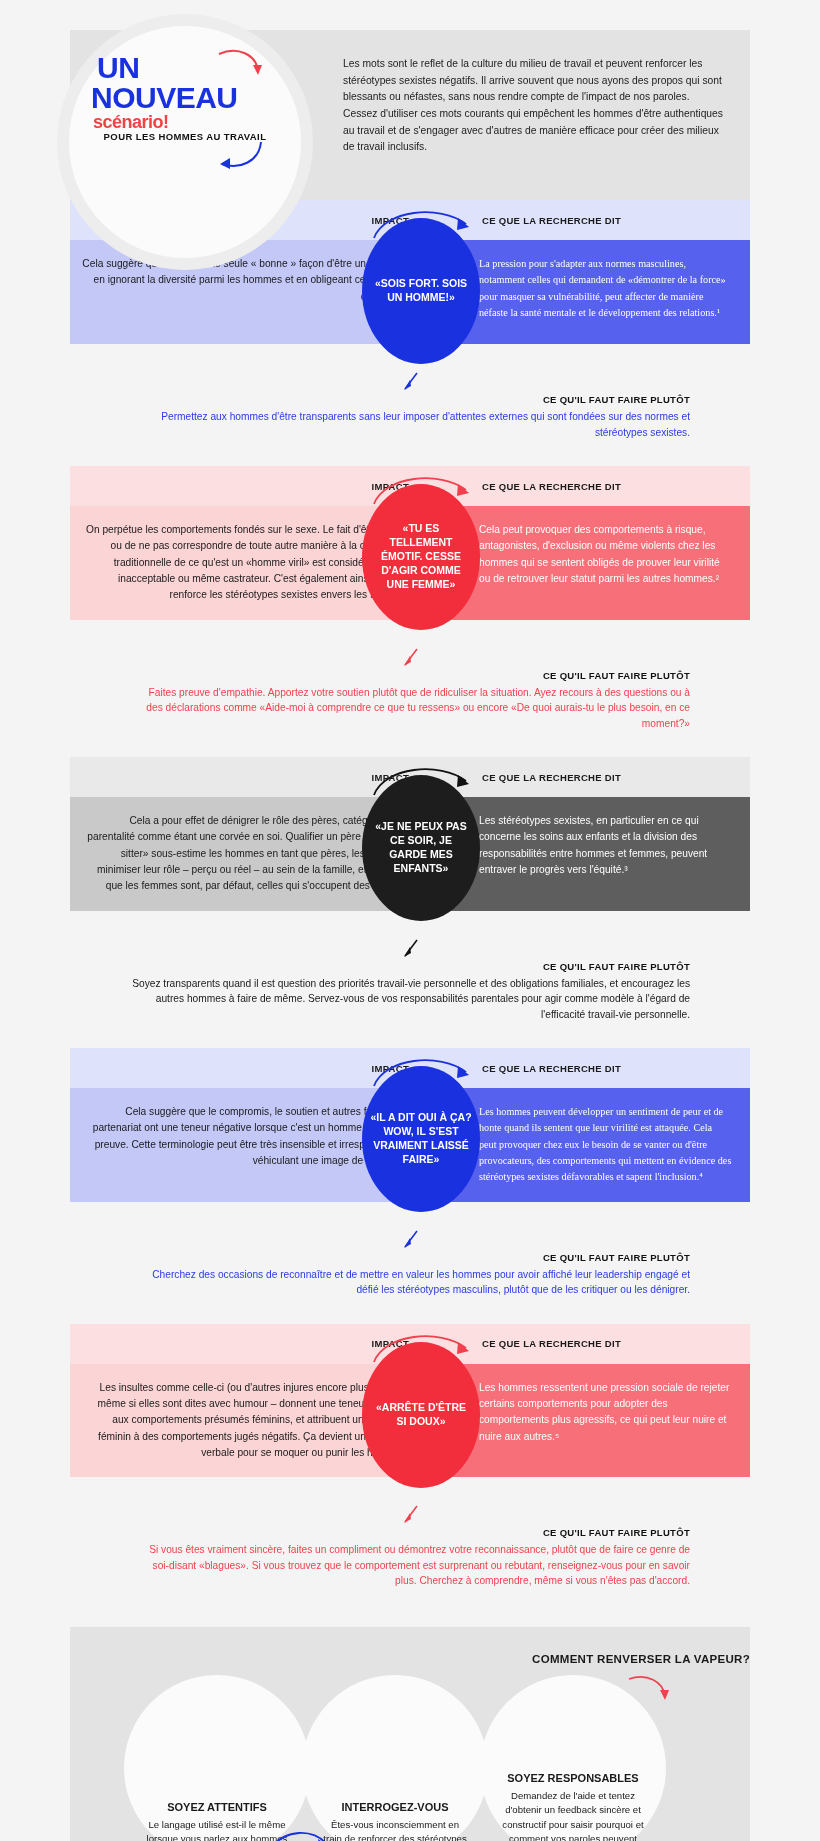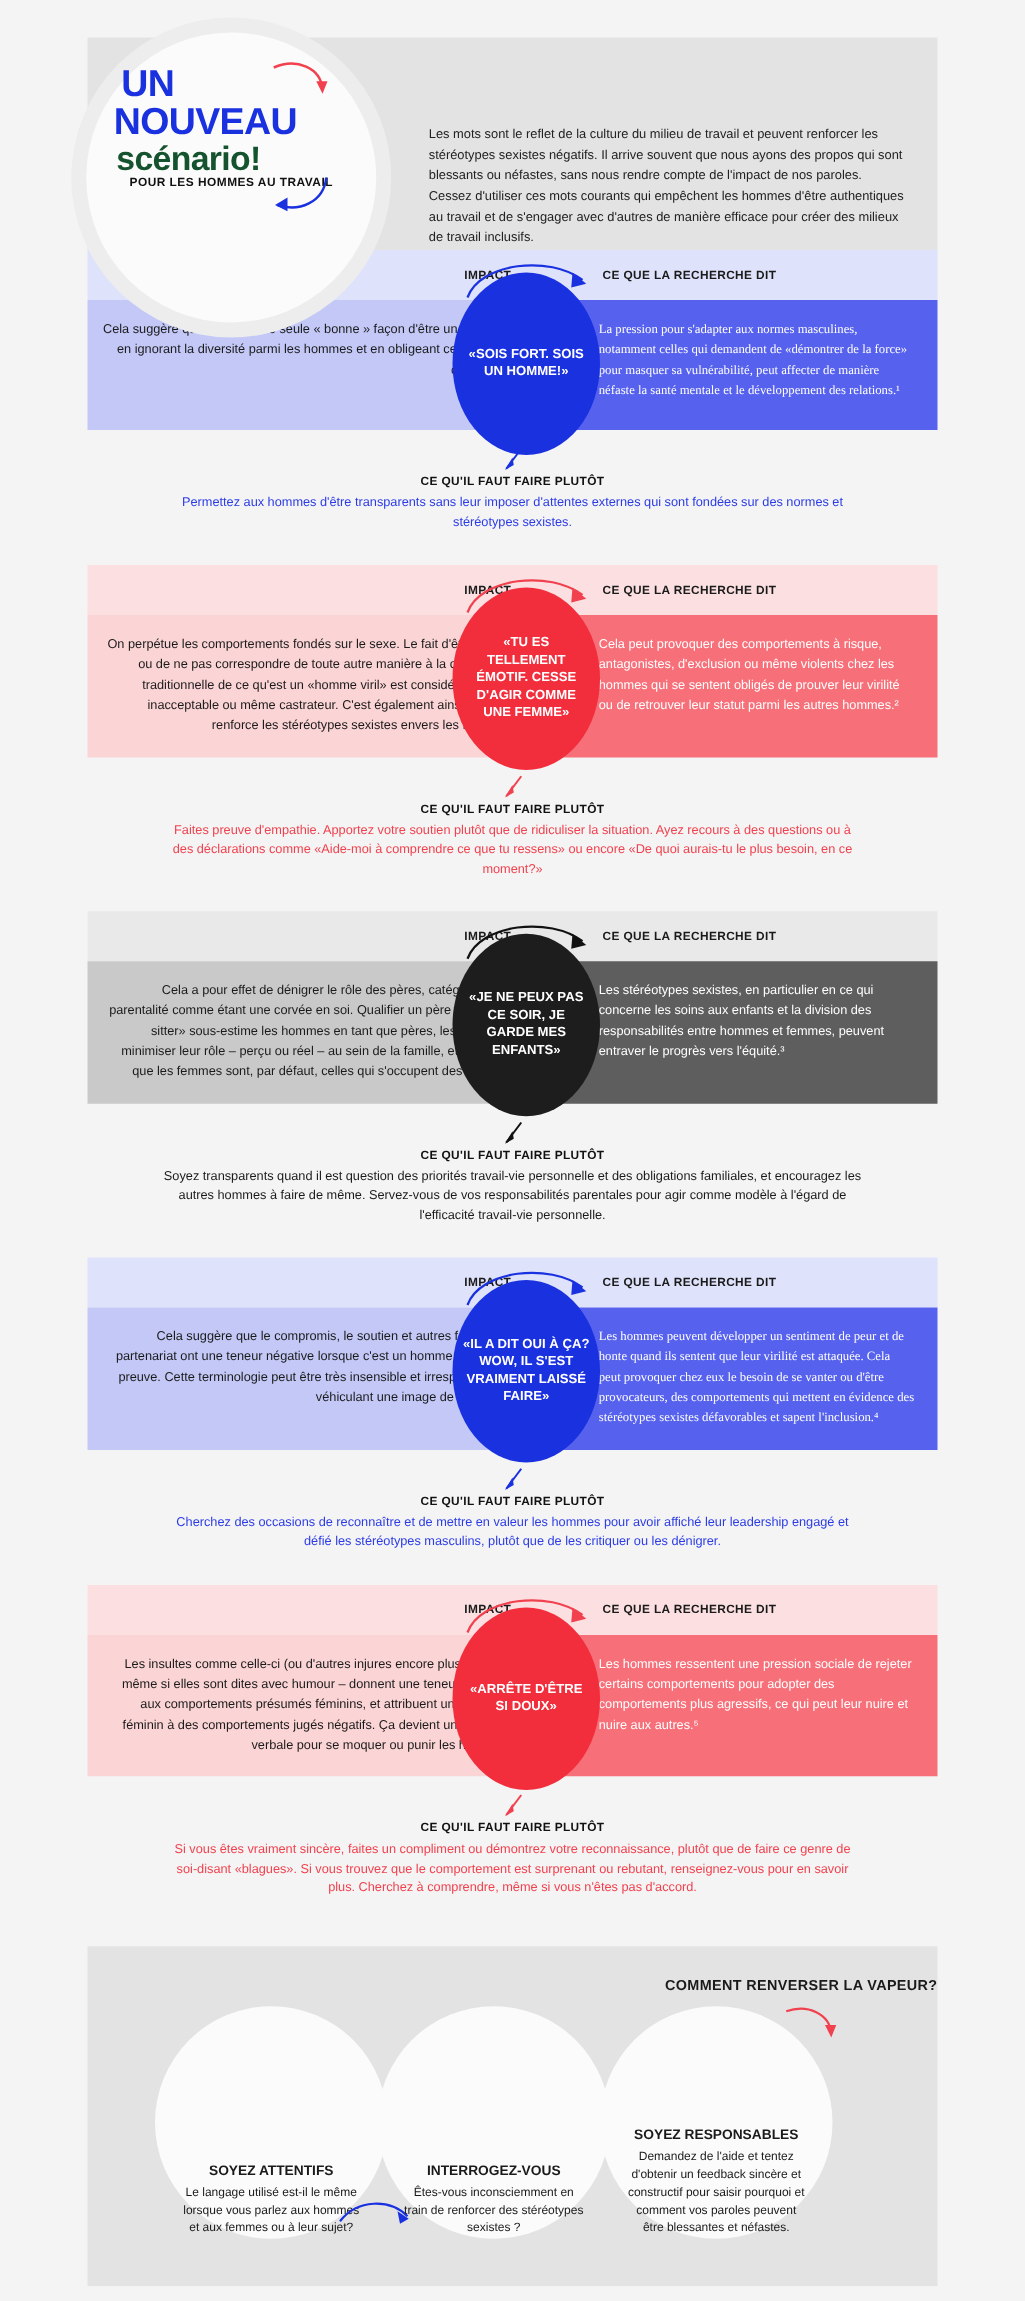--- a/index.html
+++ b/index.html
@@ -13,46 +13,46 @@
   
   .header { position:relative; height:170px; margin:30px 70px 0 70px; background:#e3e3e3; display:flex; }
   .hero-circle {
     position:absolute; left:-1px; top:-4px; width:232px; height:232px; border-radius:50%;
     background:#fbfbfb; box-shadow:0 0 0 12px #ededed;
     display:flex; flex-direction:column; align-items:center; justify-content:flex-start;
     padding-top:28px; z-index:3;
   }
   .logo-un { font-size:30px; font-weight:bold; color:#1a31e0; letter-spacing:-0.5px; line-height:0.95; align-self:flex-start; margin-left:28px; }
   .logo-nouveau { font-size:30px; font-weight:bold; color:#1a31e0; letter-spacing:-0.5px; line-height:1.0; align-self:flex-start; margin-left:22px; }
-  .logo-scenario { font-size:27px; font-weight:bold; color:#14532d; letter-spacing:-0.5px; line-height:1.05; align-self:flex-start; margin-left:24px; }
+  .logo-scenario { font-size:18px; font-weight:bold; color:#ef4444; letter-spacing:-0.5px; line-height:1.05; align-self:flex-start; margin-left:24px; }
   .logo-sub { font-size:9.5px; font-weight:bold; color:#111; letter-spacing:0.4px; }
   .hero-arrow-red { position:absolute; left:148px; top:22px; width:46px; height:34px; z-index:4; }
   .hero-arrow-blue { position:absolute; left:148px; top:112px; width:46px; height:34px; z-index:4; }
   .intro {
-    margin-left:245px; padding:26px 24px 0 28px; font-size:10.3px; line-height:1.62; color:#222; max-width:470px;margin-top:44px;
+    margin-left:245px; padding:26px 24px 0 28px; font-size:10.3px; line-height:1.62; color:#222; max-width:470px;
   }
 
   
   .block { margin:0 70px; position:relative; }
   .band-top { height:40px; display:flex; align-items:center; position:relative; }
   .band-top .impact-lbl { position:absolute; left:0; width:365px; text-align:right; padding-right:26px;
     font-size:9.5px; font-weight:bold; letter-spacing:0.3px; }
   .band-top .research-lbl { position:absolute; left:412px; font-size:9.5px; font-weight:bold; letter-spacing:0.3px; }
   .band-arrow { position:absolute; left:300px; top:4px; width:110px; height:36px; }
 
   .band-body { display:flex; position:relative; min-height:104px; }
   .side-left { width:365px; padding:16px 26px 16px 10px; font-size:10.2px; line-height:1.6; text-align:right; }
   .side-right { flex:1; padding:16px 18px 16px 44px; font-size:10.2px; line-height:1.6; }
   .bubble {
     position:absolute; left:292px; top:-22px; width:118px; height:146px; border-radius:50%;
     display:flex; align-items:center; justify-content:center; text-align:center;
     font-size:10.5px; font-weight:bold; line-height:1.32; padding:8px; z-index:5; color:#fff;
   }
 
-  .advice { padding:14px 60px 26px 60px; text-align:center; }
+  .advice { padding:14px 60px 26px 60px; text-align:right;margin-top:14px; }
   .advice-title { font-size:9.5px; font-weight:bold; color:#111; letter-spacing:0.3px; margin-bottom:4px; }
   .advice-text { font-size:10.2px; line-height:1.52; }
   .advice-arrow { display:block; margin:0 auto 2px auto; width:22px; height:20px; }
 
   
   .t-blue .band-top { background:#dfe2fb; }
   .t-blue .side-left { background:#c3c8f7; }
   .t-blue .side-right { background:#5661ee; color:#fff;font-family:Liberation Serif, serif; }
   .t-blue .bubble { background:#1a31e0; }
   .t-blue .advice-text { color:#2b3be6; }

